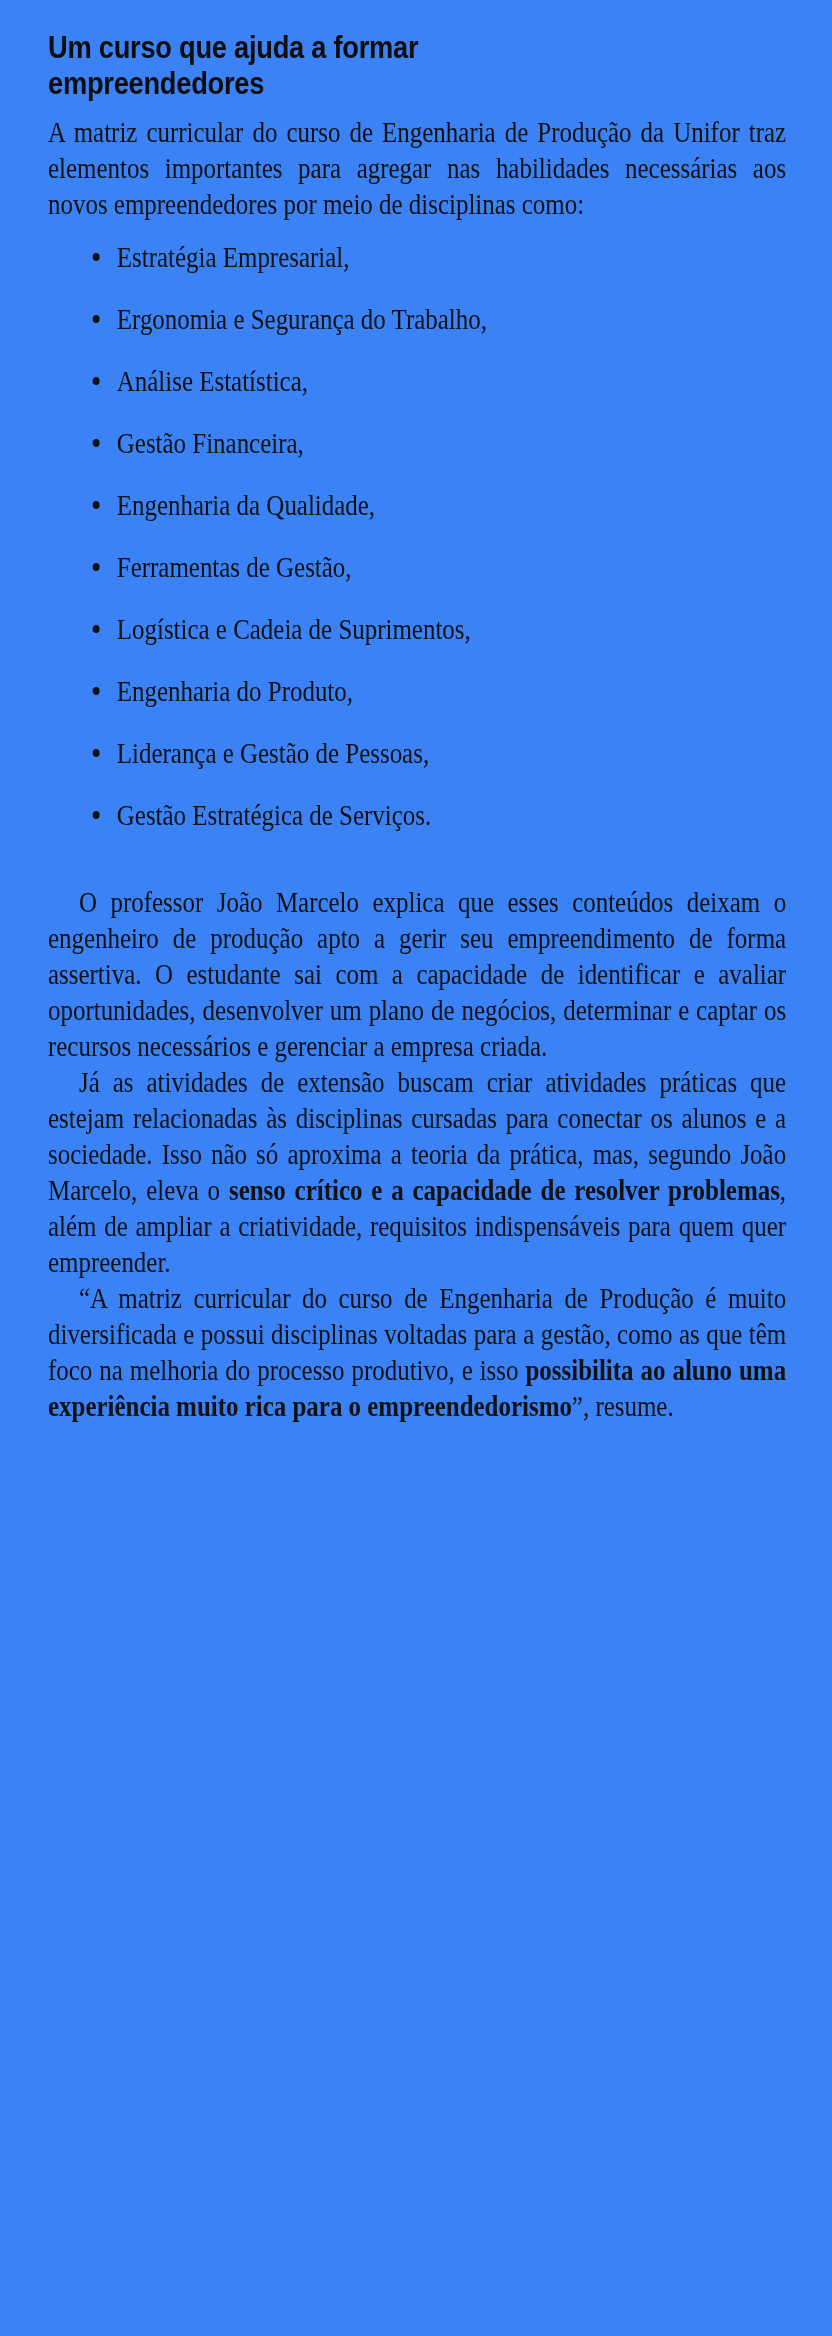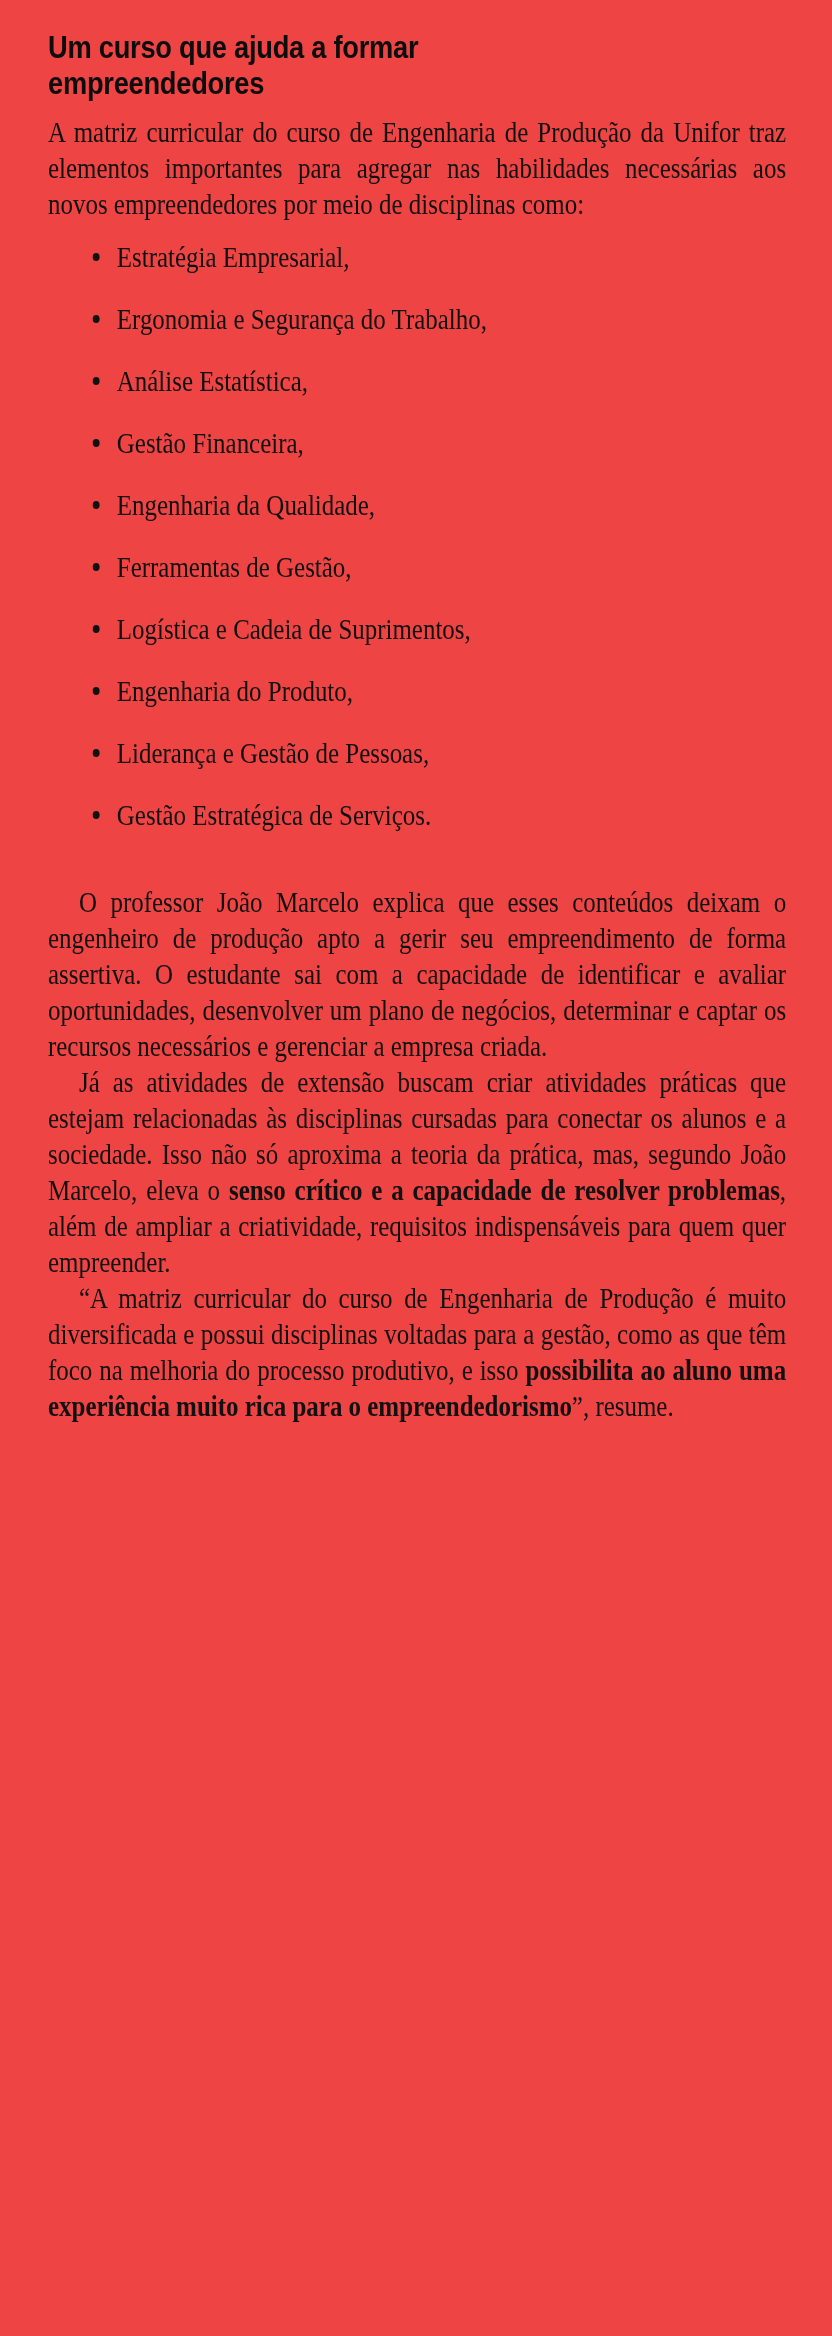--- a/index.html
+++ b/index.html
@@ -11,21 +11,21 @@
     height: 2336px;
     background: #cfe8d2;
     font-family: "Liberation Serif", "DejaVu Serif", serif;
     color: #111111;
     overflow: hidden;
   }
 
   .page {
     width: 832px;
     height: 2336px;
-    background: #ef4444;
+    background: #3b82f6;
     box-sizing: border-box;
     padding: 30px 46px 0 48px;
     position: relative;
   }
 
   
   .headline {
     font-family: "Liberation Sans Narrow", "Liberation Sans", "DejaVu Sans", sans-serif;
     font-weight: 700;
     font-size: 31px;

